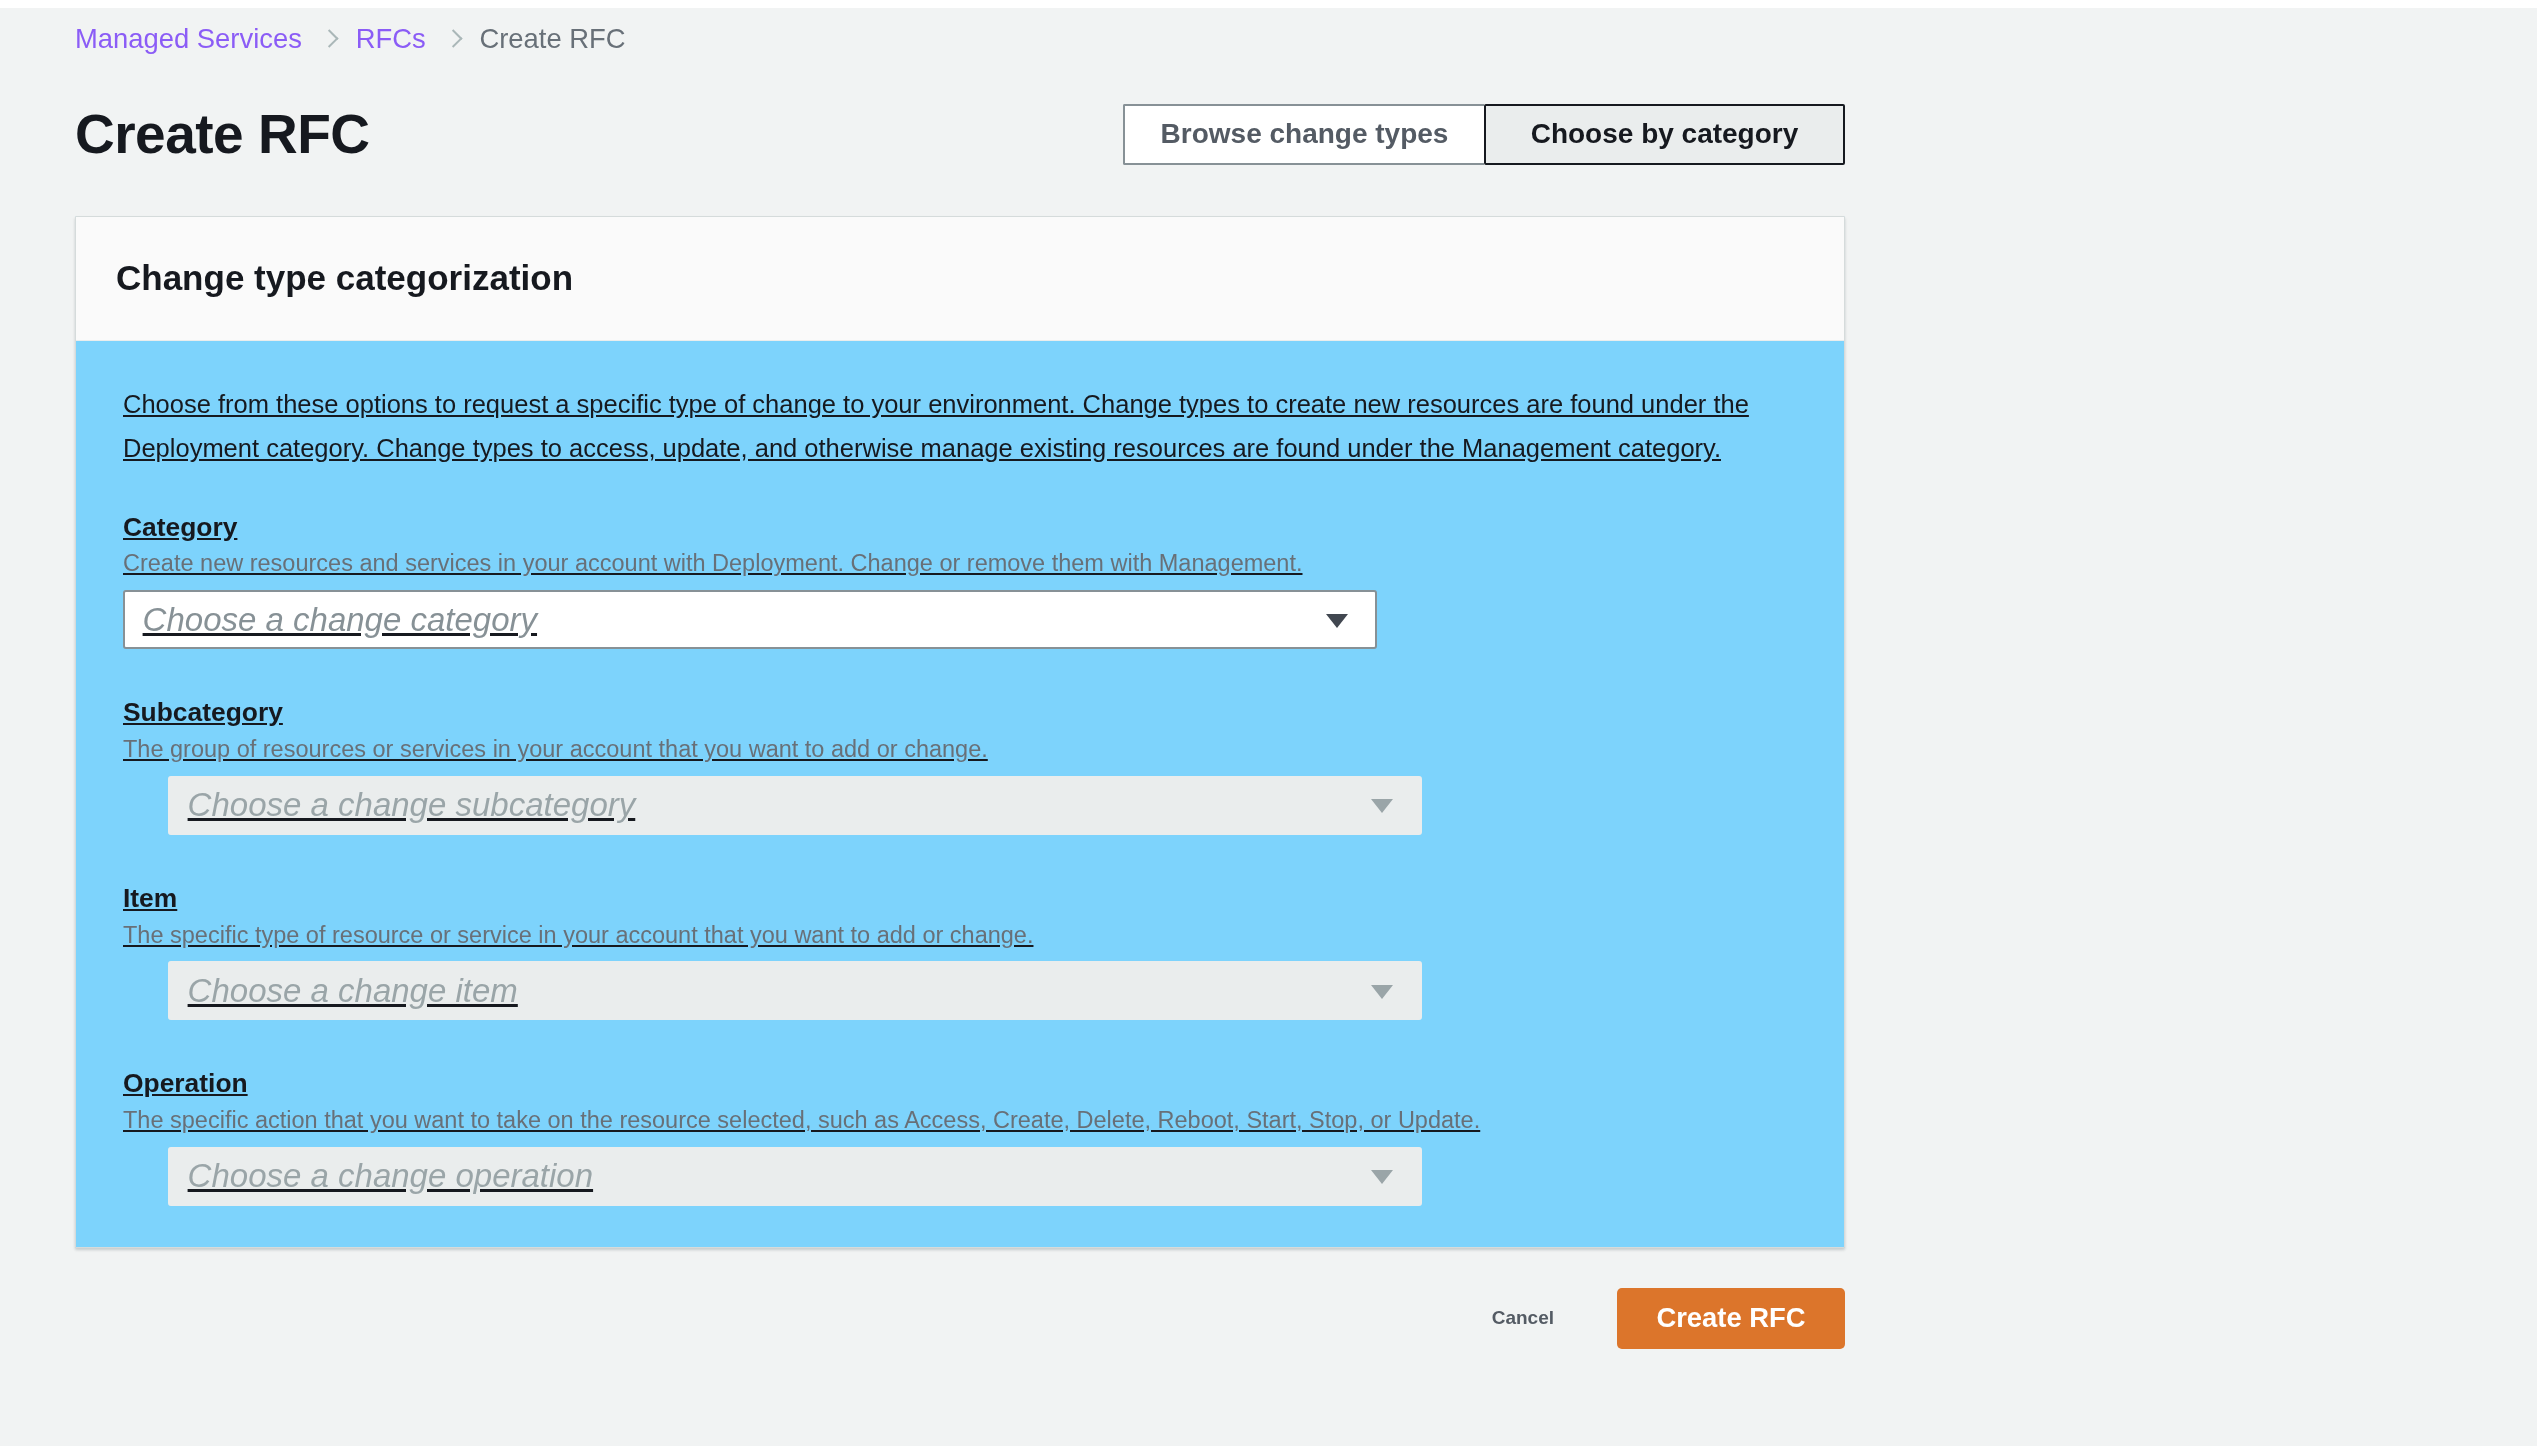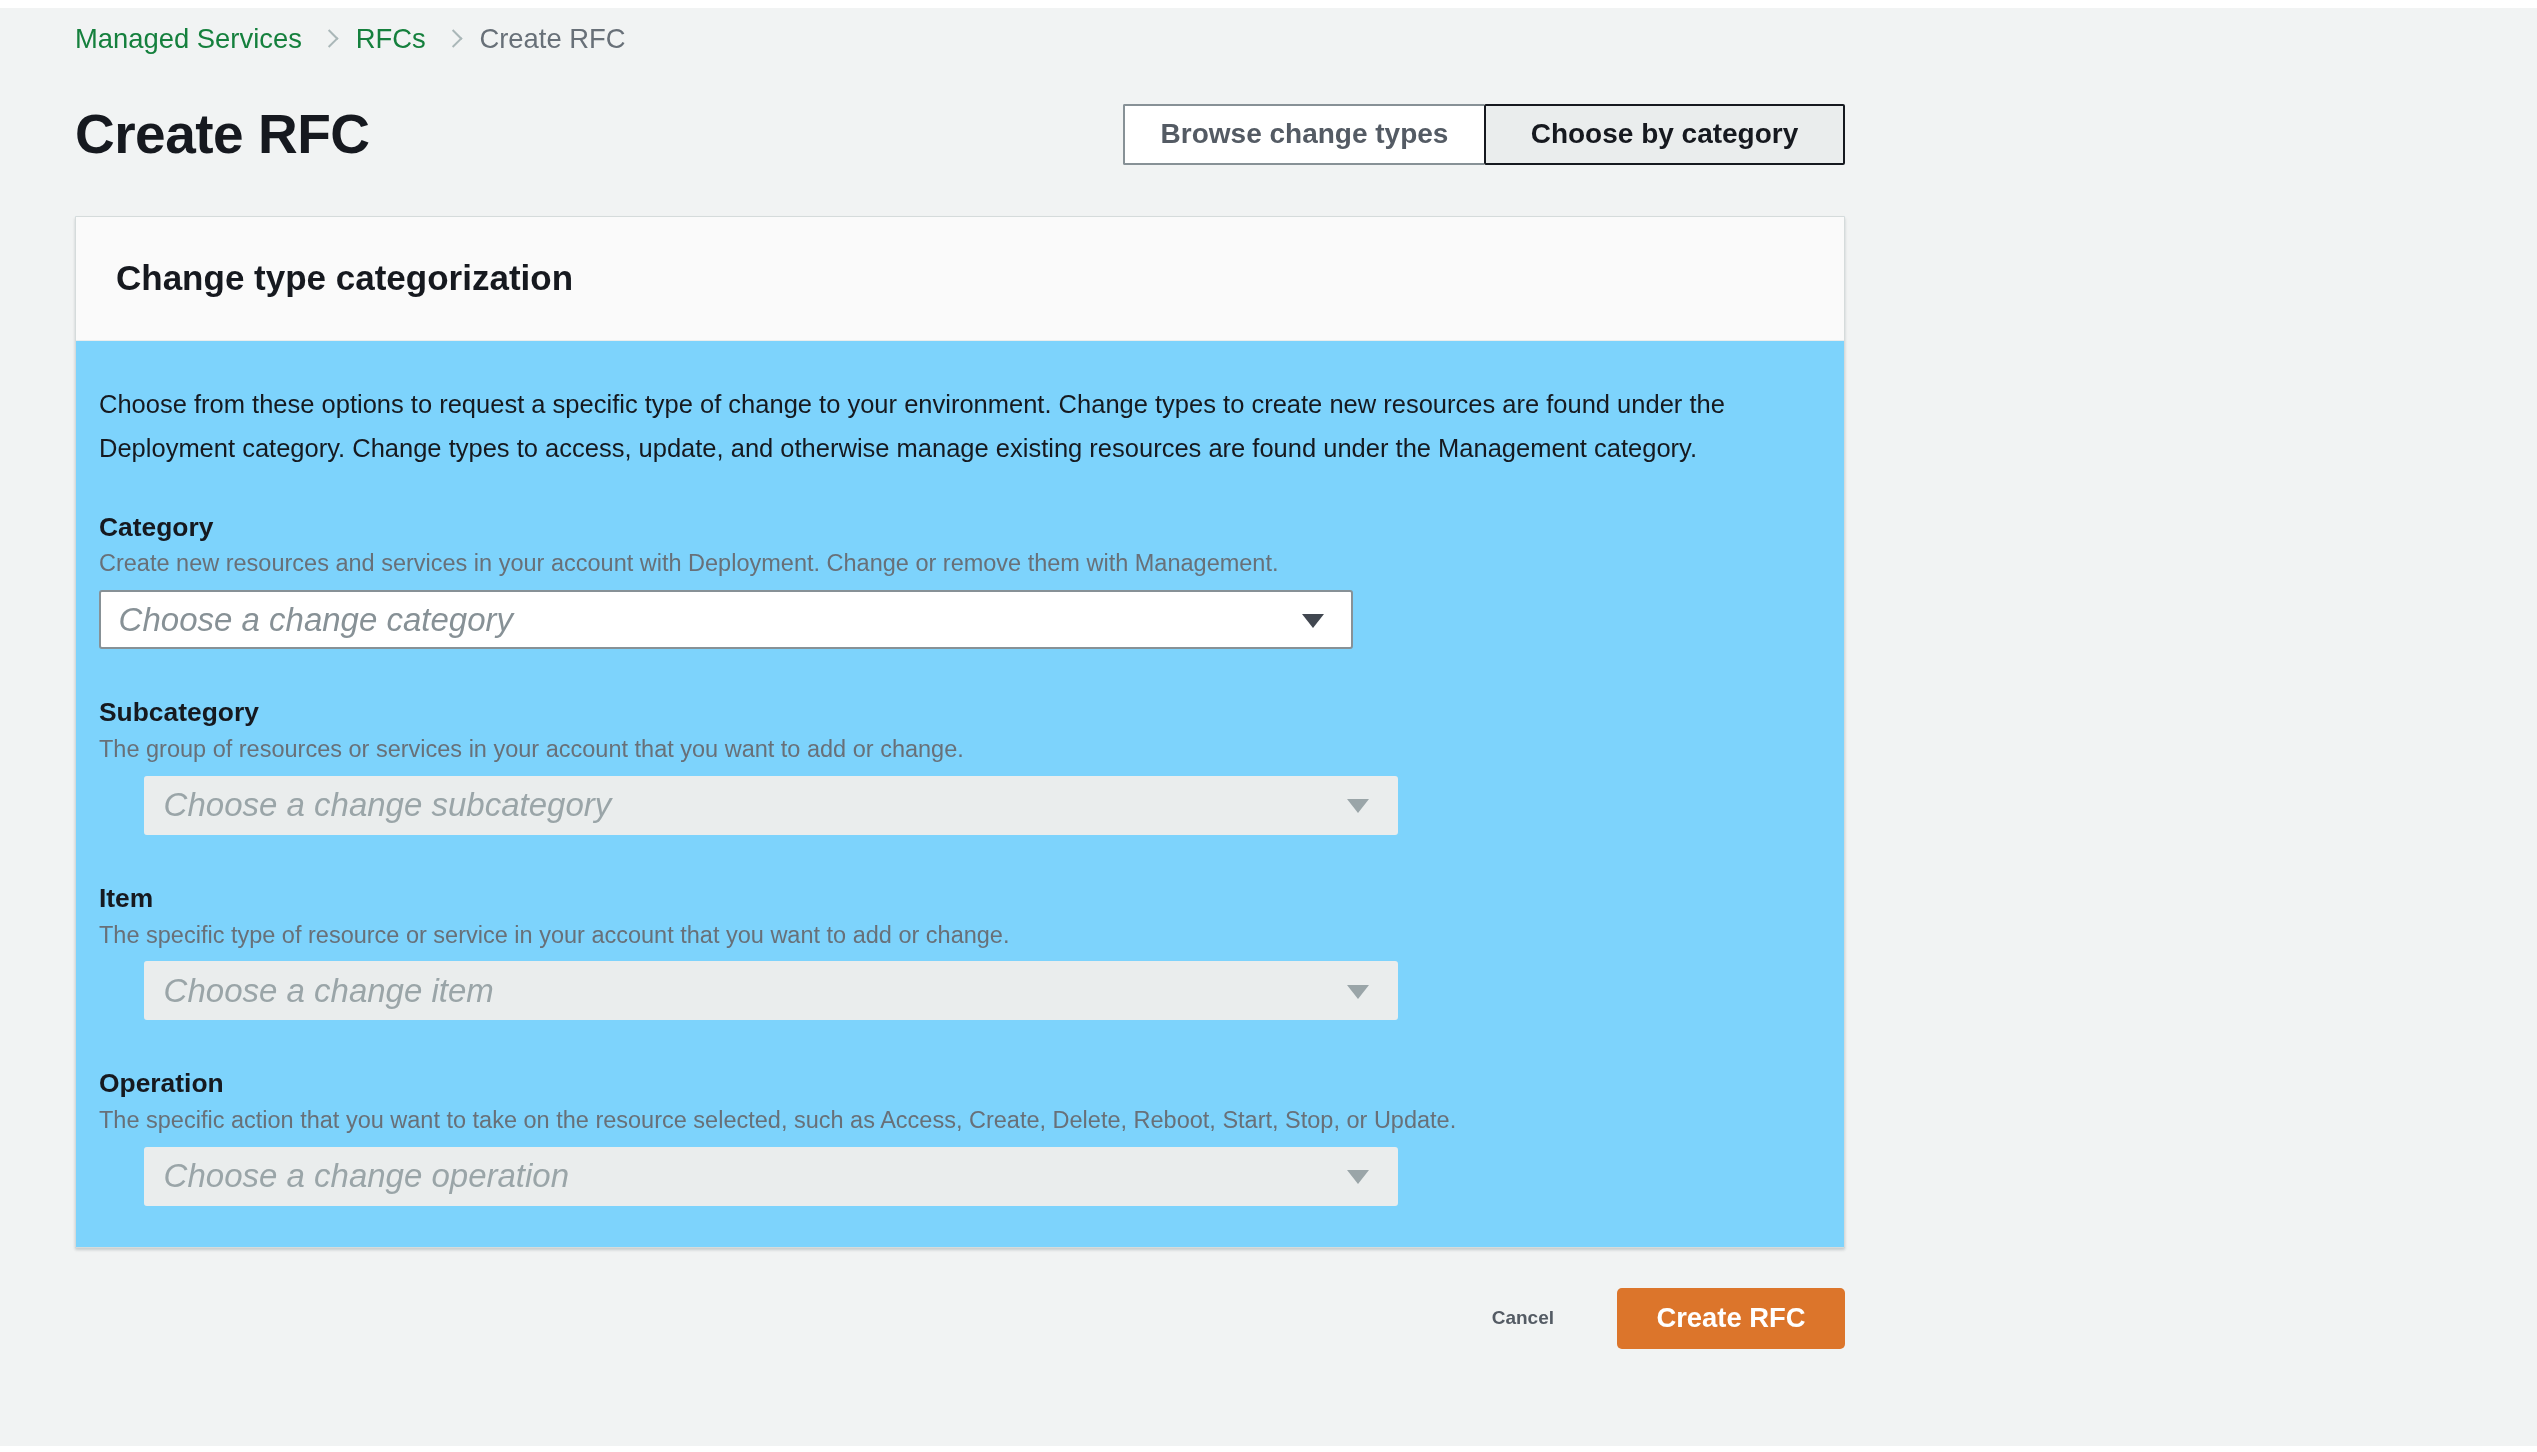--- a/index.html
+++ b/index.html
@@ -12,21 +12,21 @@
     overflow:hidden;
   }
   .edge-strip { position:absolute; left:0; width:2538px; background:#ffffff; }
   .edge-strip.top { top:0; height:7.8px; }
   .edge-strip.bottom { bottom:0; height:6.9px; }
 
   .content { position:absolute; left:75px; top:0; width:1770px; }
 
   
   .breadcrumb { margin-top:22.5px; display:flex; align-items:center; font-size:27.4px; line-height:31px; }
-  .crumb-link { color:#15803d; text-decoration:none; cursor:pointer; }
+  .crumb-link { color:#8b5cf6; text-decoration:none; cursor:pointer; }
   .crumb-current { color:#687078; }
   .crumb-sep {
     width:12.7px; height:12.7px; margin:0 19.6px 0 21.5px;
     border-top:2.9px solid #aab7b8; border-right:2.9px solid #aab7b8;
     transform:rotate(45deg); display:inline-block; flex:0 0 auto;
   }
 
   
   .header-row { margin-top:50px; display:flex; align-items:center; justify-content:space-between; height:61px; }
   .page-title { font-size:55px; font-weight:700; letter-spacing:-0.5px; color:#16191f; }
@@ -49,21 +49,21 @@
   .card {
     margin-top:51px; width:1770px; background:#7dd3fc;
     border:1px solid #d5dbdb; border-radius:1px;
     box-shadow:0 2px 2.9px rgba(0,28,36,0.18);
   }
   .card-header {
     background:#fafafa; height:124px; display:flex; align-items:center;
     padding:0 40px; border-bottom:1px solid #eaeded;
   }
   .card-title { font-size:35px; font-weight:700; color:#16191f; }
-  .card-body { padding:43px 40px 41px 23px; }
+  .card-body { padding:43px 40px 41px 47px;text-decoration:underline; }
   .intro-text { font-size:25.5px; line-height:44px; color:#16191f; width:1676px; }
 
   .field-block { margin-top:41px; }
   .field-block + .field-block { margin-top:47px; }
   .field-label { font-size:26.4px; font-weight:700; color:#16191f; line-height:33px; margin-bottom:5.9px; }
   .field-desc { font-size:23.5px; color:#687078; line-height:29px; margin-bottom:11.7px; }
 
   .select-box {
     width:1254px; height:59px; border-radius:2.9px; position:relative;
     display:flex; align-items:center; padding:0 69px 0 17.6px;

